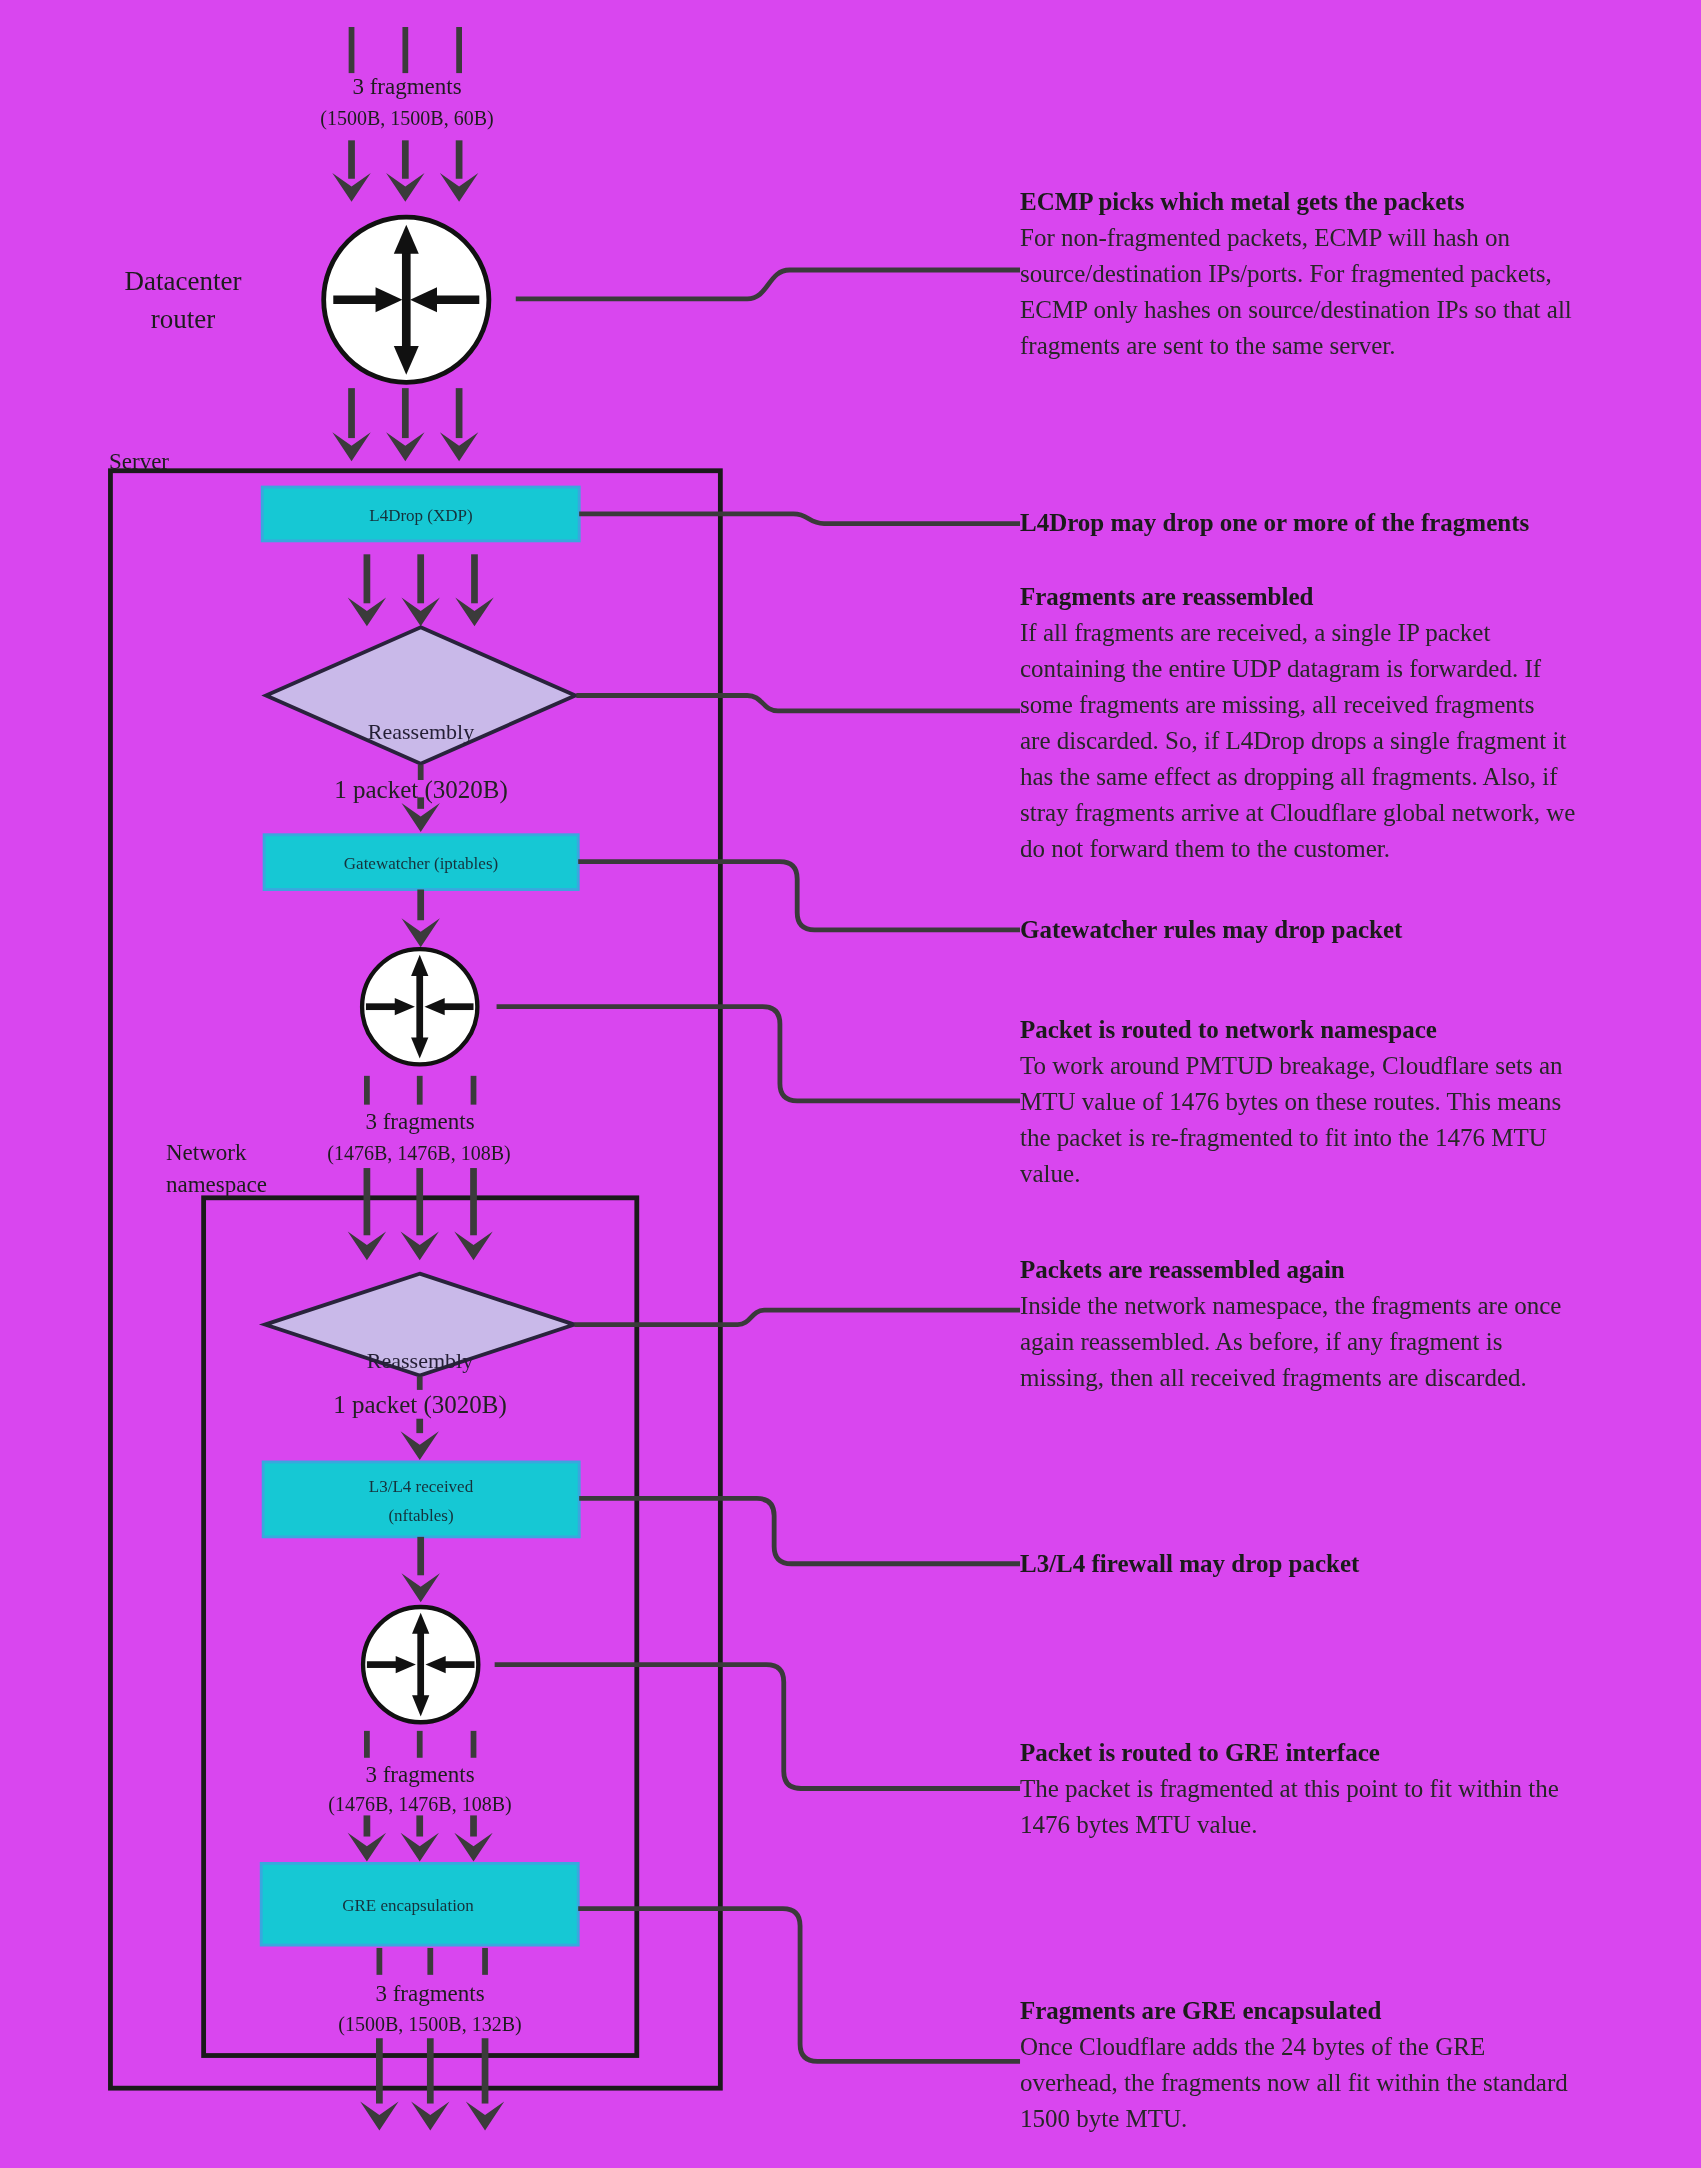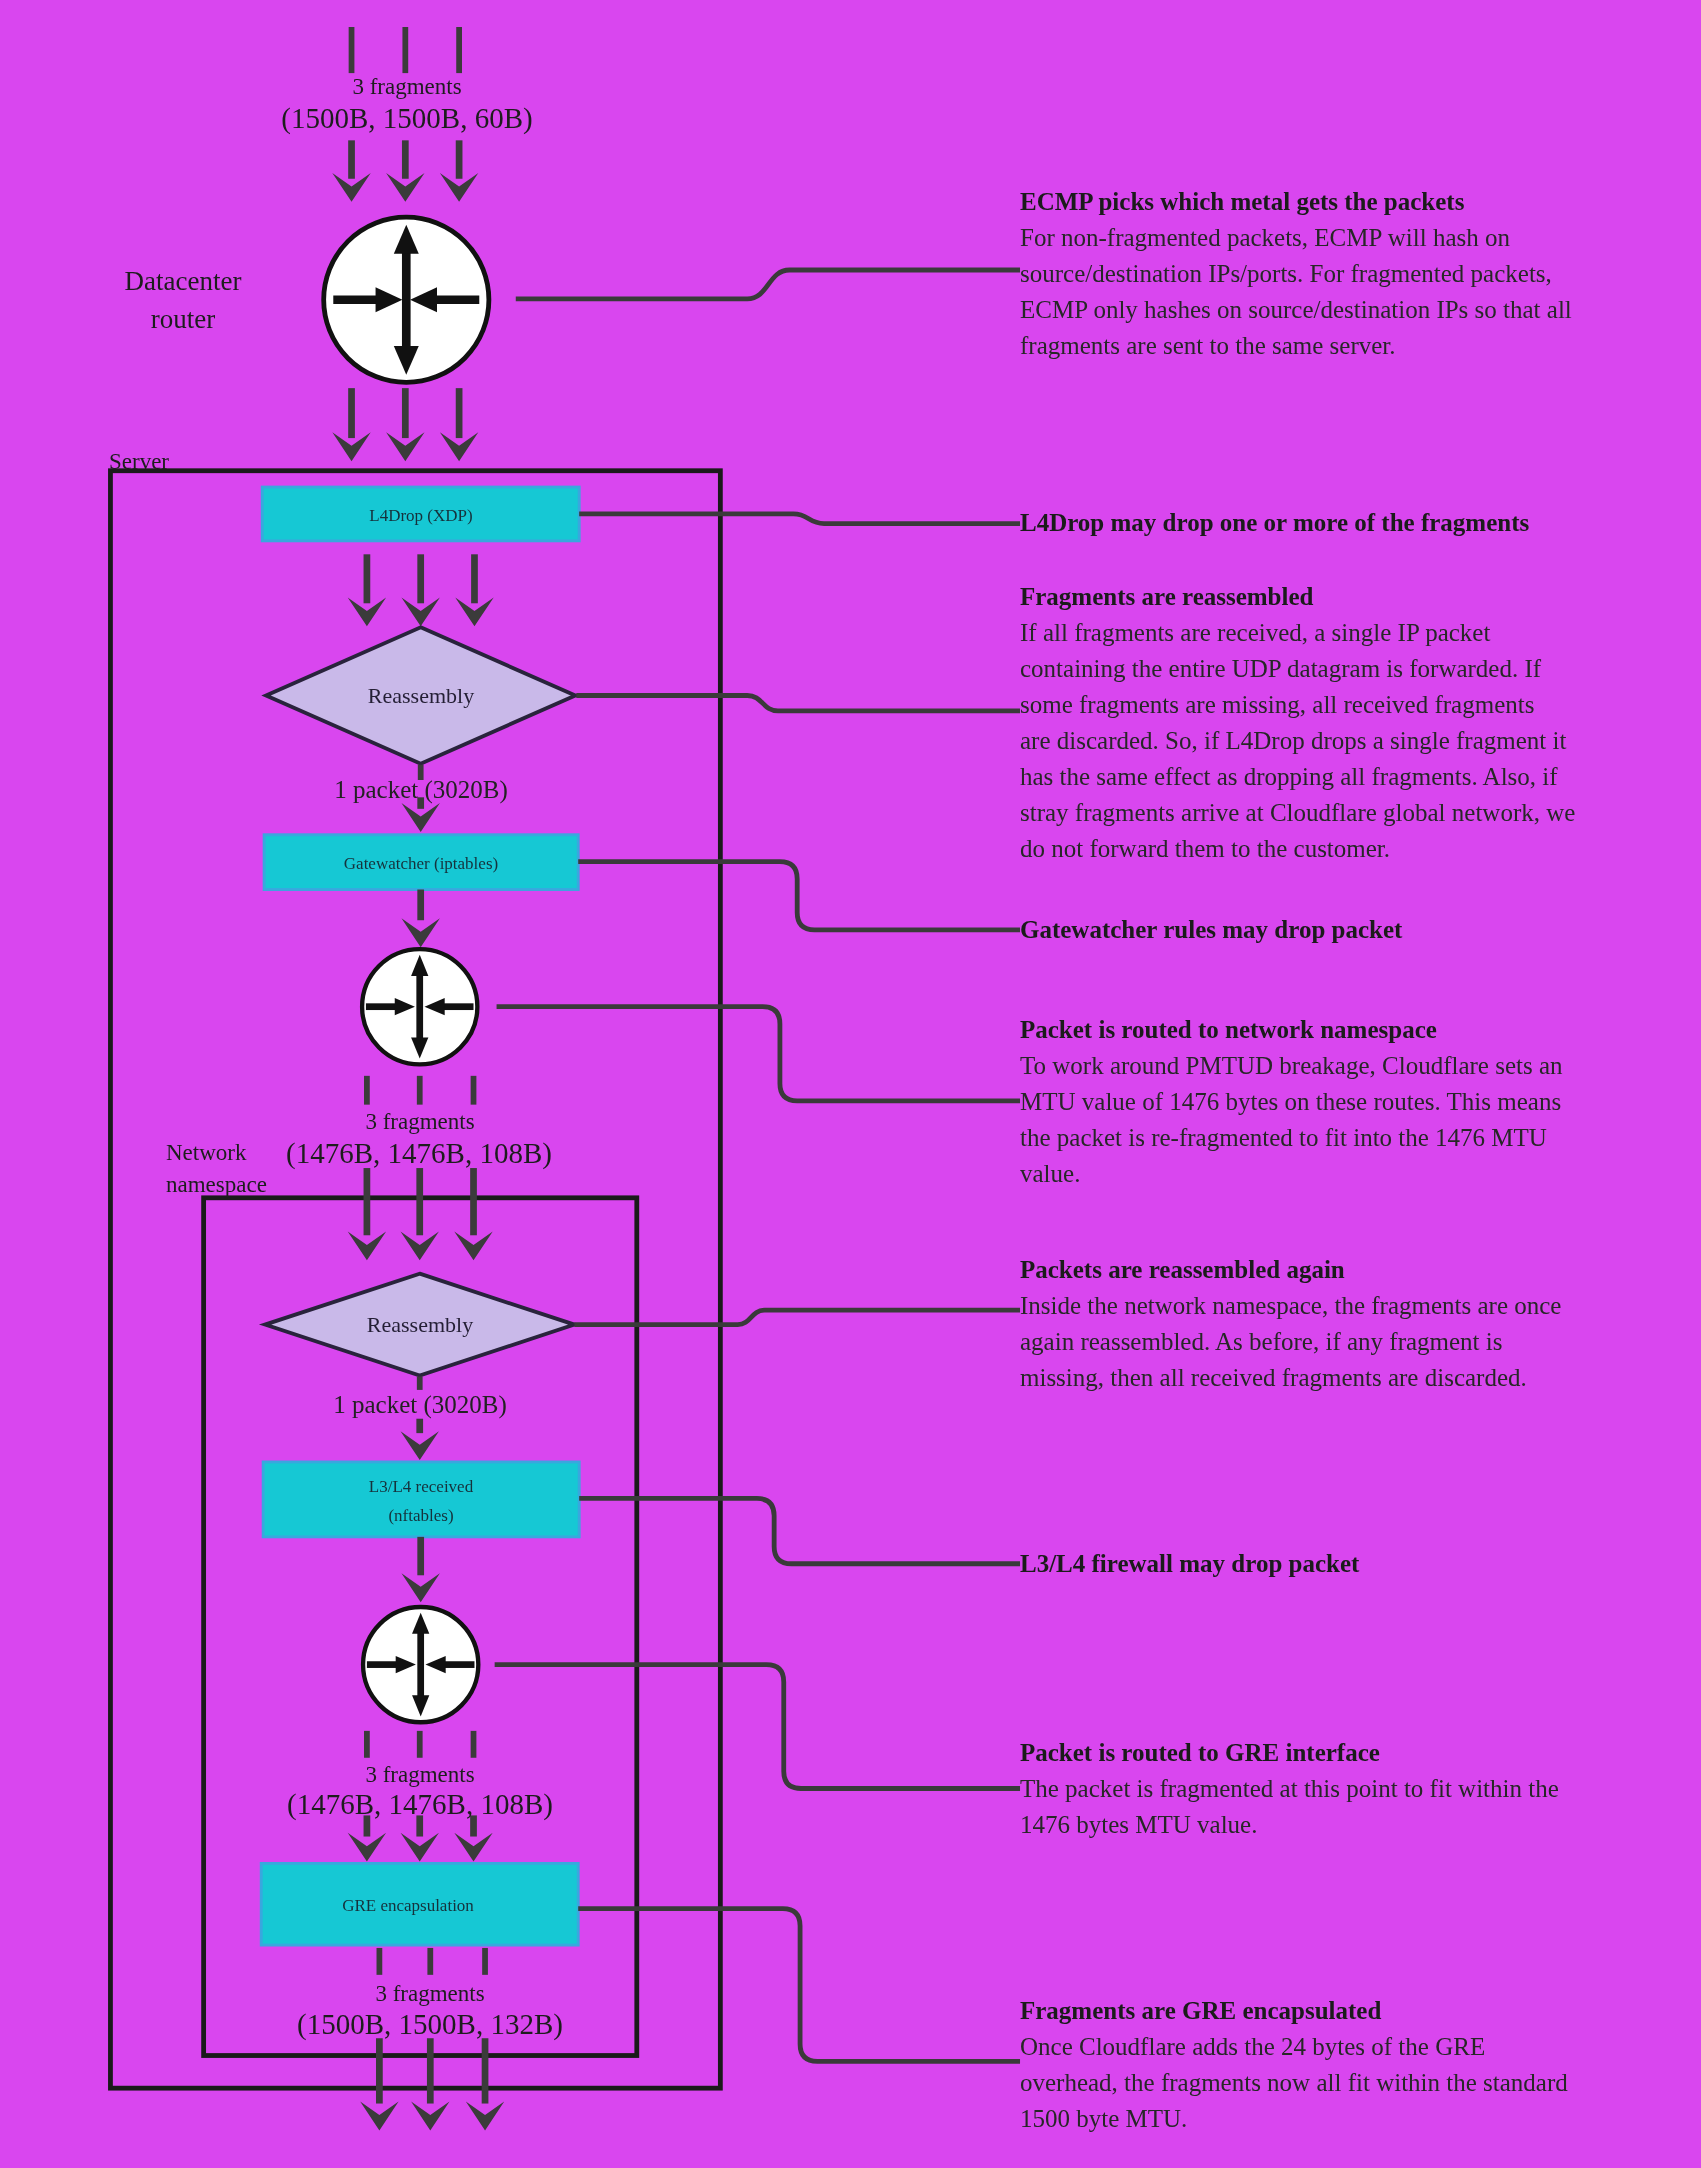--- a/index.html
+++ b/index.html
@@ -4,23 +4,23 @@
 <style>
   html,body{margin:0;padding:0;background:#ffffff;}
   .stage{
     position:relative;width:1701px;height:2168px;background:#d946ef;overflow:hidden;
     font-family:Liberation Serif, serif;color:#1d1d1d;
   }
   .stage svg{position:absolute;left:0;top:0;}
   .lbl{position:absolute;white-space:pre;color:#1d1d1d;}
   .center{transform:translate(-50%,-50%);text-align:center;}
   .frag-count{font-size:23px;}
-  .frag-sizes{font-size:29px;}
+  .frag-sizes{font-size:20px;}
   .node-lbl{font-size:17px;color:#16323c;line-height:29px;}
-  .diamond-lbl{font-size:22px;color:#241f35;}
+  .diamond-lbl{font-size:22px;color:#241f35;margin-top:36px;}
   .packet-lbl{font-size:25px;color:#222222;}
   .zone-lbl{font-size:23px;line-height:32px;color:#1d1d1d;}
   .side-lbl{font-size:27px;line-height:38px;color:#1d1d1d;}
   .ann{position:absolute;left:1020px;width:692px;}
   .ann-title{font-size:25px;line-height:36px;font-weight:700;color:#1b1b1b;white-space:pre;}
   .ann-body{font-size:25px;line-height:36px;color:#272727;white-space:pre;}
 </style>
 </head>
 <body>
 

